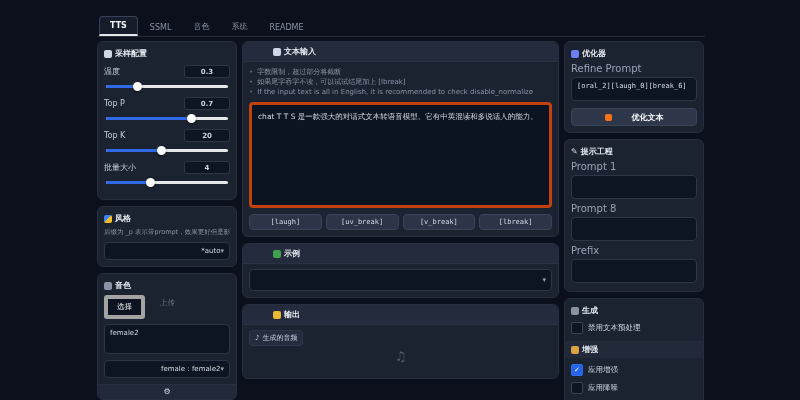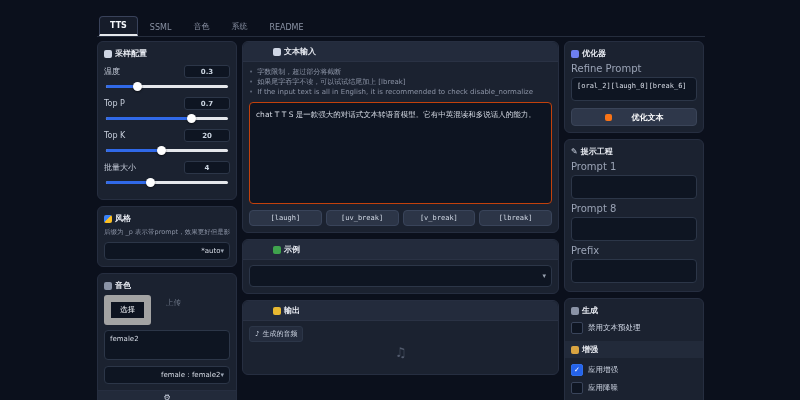--- a/index.html
+++ b/index.html
@@ -44,33 +44,33 @@
   .ibox{background:#0e1522;border:1px solid #2c3648;border-radius:4px;color:#d7dce6;font-size:7px;padding:4px 5px;}
   .mono{font-family:"DejaVu Sans Mono","Liberation Mono",monospace;}
   .dd{display:flex;justify-content:flex-end;align-items:center;}
   .caret{color:#9aa3b2;font-size:7px;}
   .lbl{font-size:10px;color:#9aa3b5;margin:4px 0 3px 0;}
   .hint{font-size:6.5px;color:#8b93a5;white-space:nowrap;overflow:hidden;margin-bottom:5px;}
 
   
   .vtabs{display:flex;gap:6px;font-size:7.5px;margin:1px 0 5px 0;}
   .vtab{color:#6f7889;padding:3px 9px;border-radius:3px;}
-  .vtab.sel{background:#0d1320;color:#f3f5f9;border:7px solid #a3a3a3;}
+  .vtab.sel{background:#0d1320;color:#f3f5f9;border:4px solid #a3a3a3;}
 
   .foot{margin:6px -6px -6px -6px;background:#222a3a;border-top:1px solid #262e40;border-radius:0 0 6px 6px;
         display:flex;justify-content:center;padding:3px 0;color:#cfd6e4;font-size:9px;}
 
   
   .strip{margin:-6px -6px 5px -6px;background:#232b3c;border-bottom:1px solid #2a3244;border-radius:6px 6px 0 0;
          padding:4px 6px;}
   .strip .hdr{margin:0;padding-left:24px;}
   .bullets{margin:0 0 5px 0;}
   .bullet{display:flex;gap:4px;font-size:7px;color:#8b93a5;line-height:1.45;white-space:nowrap;overflow:hidden;}
   .dot{color:#5c6577;flex:none;}
-  .bigtext{height:88px;background:#0d1421;border:1px solid #c2410c;border-radius:4px;
+  .bigtext{height:88px;background:#0d1421;border:3px solid #c2410c;border-radius:4px;
            font-size:7.5px;color:#d7dce6;padding:6px;line-height:1.6;}
   .toks{display:flex;gap:4px;margin-top:6px;align-items:center;}
   .tok{flex:1;background:#2c3547;border:1px solid #39445a;border-radius:4px;color:#d3dae6;font-size:7px;
        text-align:center;padding:3px 0;font-family:"DejaVu Sans Mono","Liberation Mono",monospace;}
 
   .audio{position:relative;height:42px;}
   .alabel{position:absolute;top:0;left:0;background:#242c3d;border:1px solid #2c3648;border-radius:3px;
           font-size:7px;color:#cfd6e4;padding:2px 5px;display:flex;gap:3px;align-items:center;}
   .ph{position:absolute;left:50%;top:60%;transform:translate(-50%,-50%);color:#525b6d;font-size:13px;}
 

